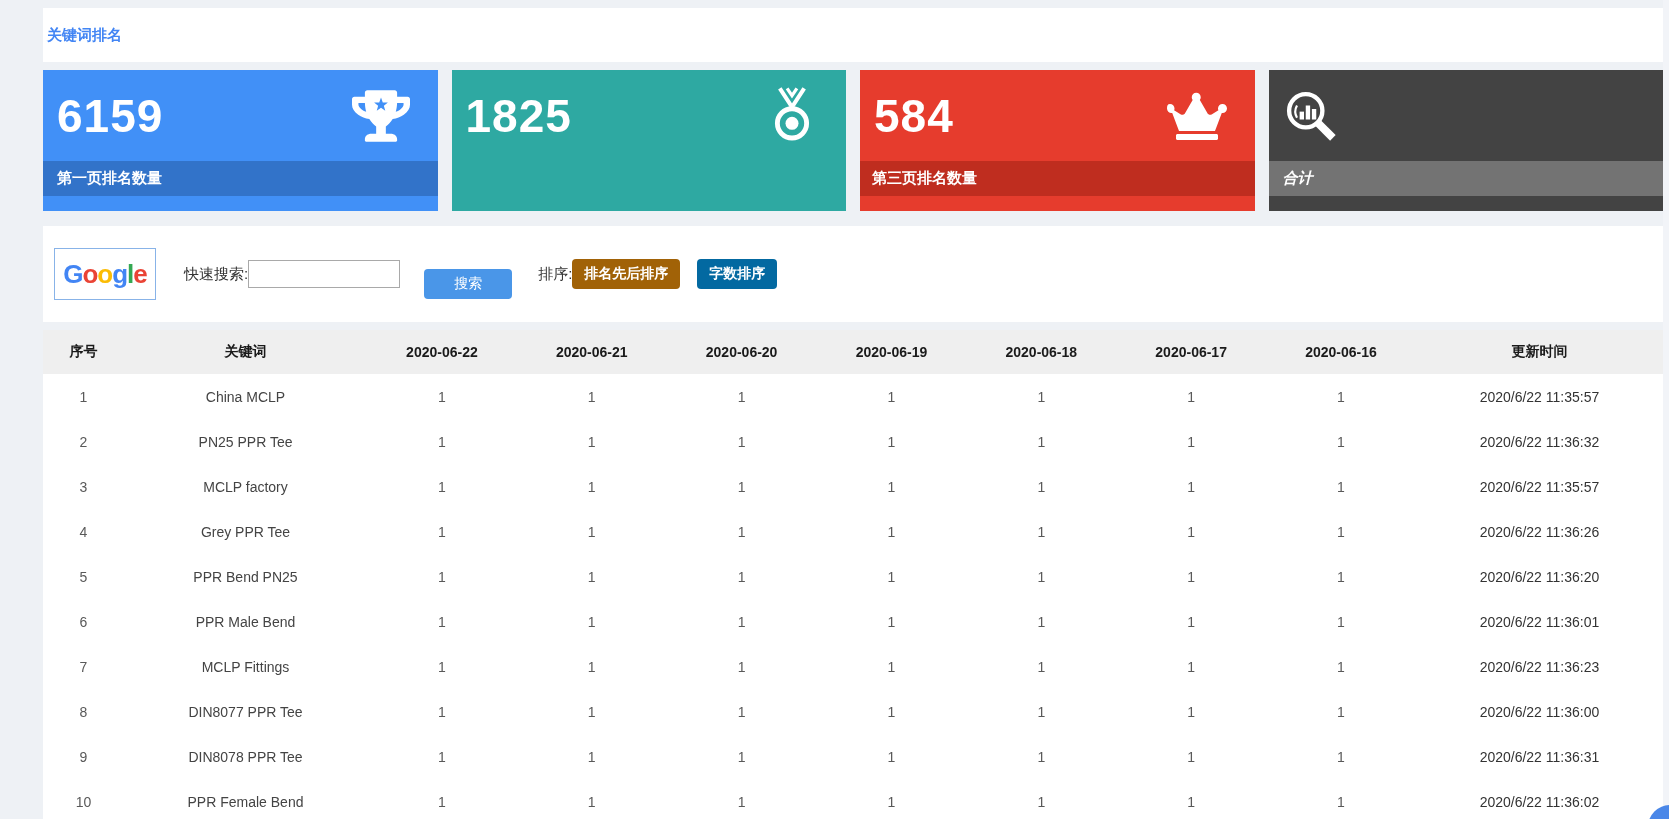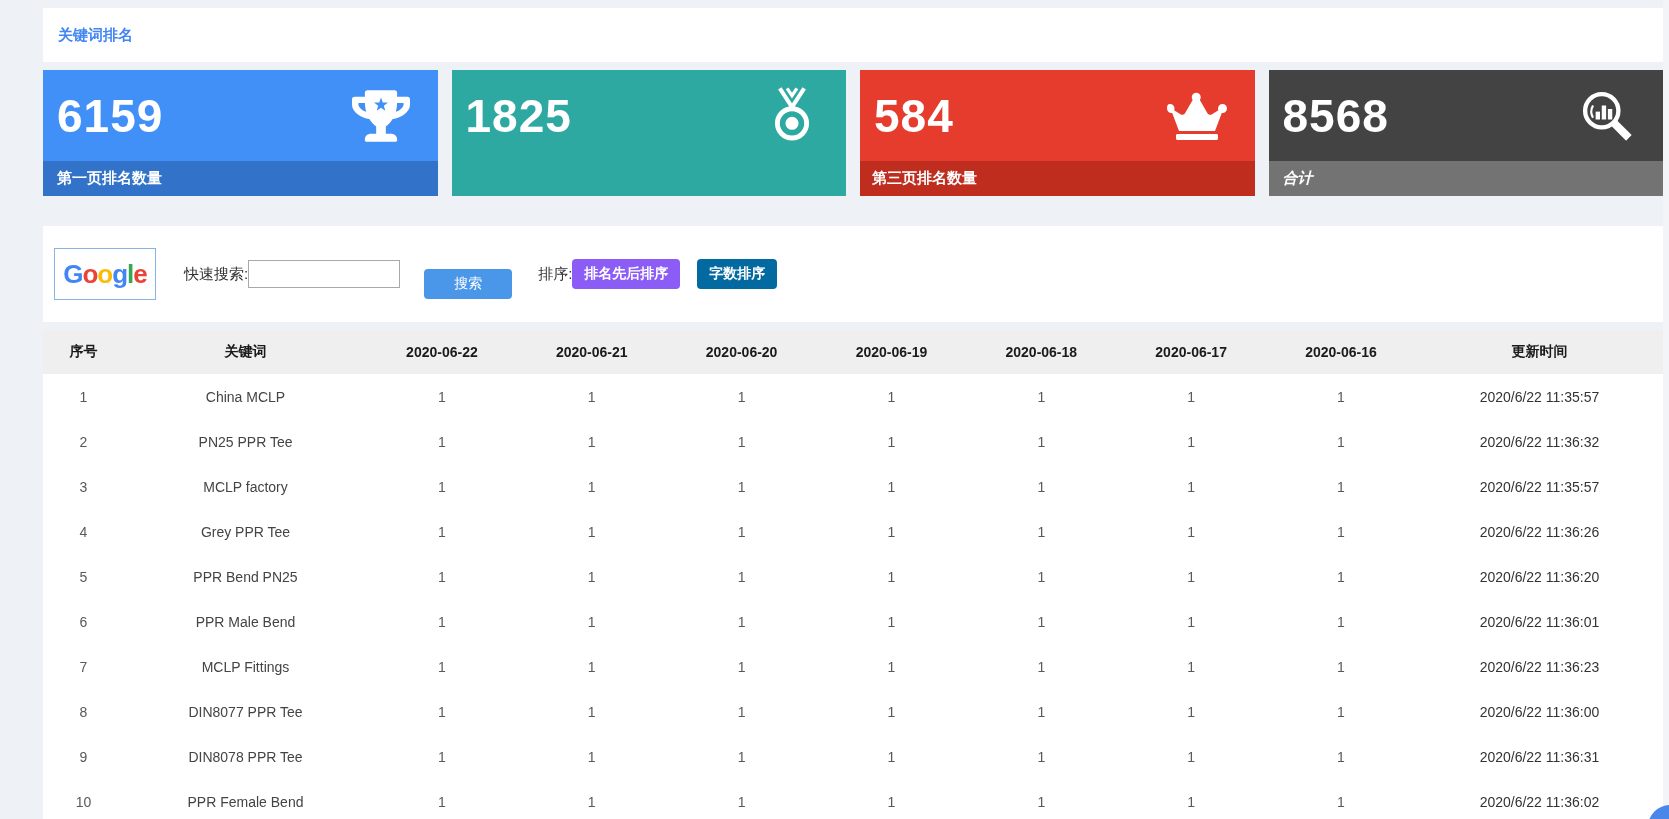--- a/index.html
+++ b/index.html
@@ -8,26 +8,26 @@
     background:#eef1f5;
     font-family:"Liberation Sans", sans-serif;
     position:relative;
     overflow:hidden;
   }
   .scroll-strip{ position:absolute; top:0; right:0; width:6px; height:100%; background:#f2f4f8; }
 
   
   .title-panel{
     position:absolute; left:43px; right:6px; top:8px; height:54px;
-    background:#fff; display:flex; align-items:center; padding-left:15px;
+    background:#fff; display:flex; align-items:center; padding-left:4px;
   }
   .page-title{ color:#4285f4; font-size:15px; font-weight:bold; }
 
   
-  .cards{ position:absolute; left:43px; right:6px; top:70px; height:126px; display:flex; gap:14px; }
+  .cards{ position:absolute; left:43px; right:6px; top:70px; height:141px; display:flex; gap:14px; }
   .card{ flex:1; display:flex; flex-direction:column; color:#fff; overflow:hidden; }
   .card-top{ height:91px; display:flex; align-items:center; justify-content:space-between; padding:0 28px 0 14px; }
   .card-value{ font-size:46px; font-weight:bold; letter-spacing:1px; }
   .card-icon svg{ display:block; }
   .card-bar{ height:35px; display:flex; align-items:center; padding-left:14px; font-size:15px; font-weight:bold; }
 
   
   .search-panel{
     position:absolute; left:43px; right:6px; top:226px; height:96px;
     background:#fff; display:flex; align-items:center; padding-left:11px;
@@ -109,21 +109,20 @@
         <svg width="60" height="48" viewBox="0 0 640 512">
           <path fill="#ffffff" d="M528 448H112c-8.8 0-16 7.2-16 16v32c0 8.8 7.2 16 16 16h416c8.8 0 16-7.2 16-16v-32c0-8.8-7.2-16-16-16zm64-320c-26.5 0-48 21.5-48 48 0 7.1 1.6 13.7 4.4 19.8l-72.4 43.4c-15.4 9.2-35.3 4-44.2-11.6L350.3 85c6.1-8.2 9.7-18.3 9.7-29 0-26.5-21.5-48-48-48s-48 21.5-48 48c0 10.7 3.6 20.8 9.7 29l-81.5 142.6c-8.9 15.6-28.9 20.8-44.2 11.6l-72.3-43.4c2.7-6 4.3-12.7 4.3-19.8 0-26.5-21.5-48-48-48S0 149.5 0 176s21.5 48 48 48c2.6 0 5.2-.4 7.7-.8L128 416h384l72.3-192.8c2.5.4 5.1.8 7.7.8 26.5 0 48-21.5 48-48s-21.5-48-48-48z"></path>
         </svg>
       </div>
     </div>
     <div class="card-bar" style="background: rgb(191, 45, 31); padding-left: 12px;">第三页排名数量</div>
   </div>
 
   <div class="card" style="background: rgb(67, 67, 67);">
     <div class="card-top">
-      <div class="card-value">8568</div>
       <div class="card-icon">
         <svg width="56" height="56" viewBox="0 0 64 64">
           <circle cx="26" cy="26" r="19" stroke="#ffffff" stroke-width="5" fill="none"></circle>
           <line x1="40" y1="40" x2="57" y2="57" stroke="#ffffff" stroke-width="9"></line>
           <path d="M16 20 q-4 7 0 14" stroke="#ffffff" stroke-width="2.5" fill="none"></path>
           <rect x="19" y="27" width="5" height="9" fill="#ffffff"></rect>
           <rect x="26" y="20" width="5" height="16" fill="#ffffff"></rect>
           <rect x="33" y="24" width="5" height="12" fill="#ffffff"></rect>
         </svg>
       </div>
@@ -134,21 +133,21 @@
 </div>
 
 <div class="search-panel">
   <div class="google-box">
     <span class="google-logo" id="google-logo"><span style="color: rgb(66, 133, 244);">G</span><span style="color: rgb(234, 67, 53);">o</span><span style="color: rgb(251, 188, 5);">o</span><span style="color: rgb(66, 133, 244);">g</span><span style="color: rgb(52, 168, 83);">l</span><span style="color: rgb(234, 67, 53);">e</span></span>
   </div>
   <span class="lbl quick-lbl">快速搜索:</span>
   <input class="search-input" type="text" value="" style="">
   <button class="btn btn-search" style="background: rgb(74, 150, 232); margin-top: 20px;">搜索</button>
   <span class="lbl sort-lbl">排序:</span>
-  <button class="btn btn-sort" style="background: #8b5cf6; padding-left: 12px;">排名先后排序</button>
+  <button class="btn btn-sort" style="background: #a16207; padding-left: 12px;">排名先后排序</button>
   <button class="btn btn-sort" style="background: #0369a1;">字数排序</button>
 </div>
 
 <div class="table-wrap">
   <table>
     <colgroup>
       <col style="width:5%">
         <col style="width:15%">
       <col style="width:9.25%">
         <col style="width:9.25%">

